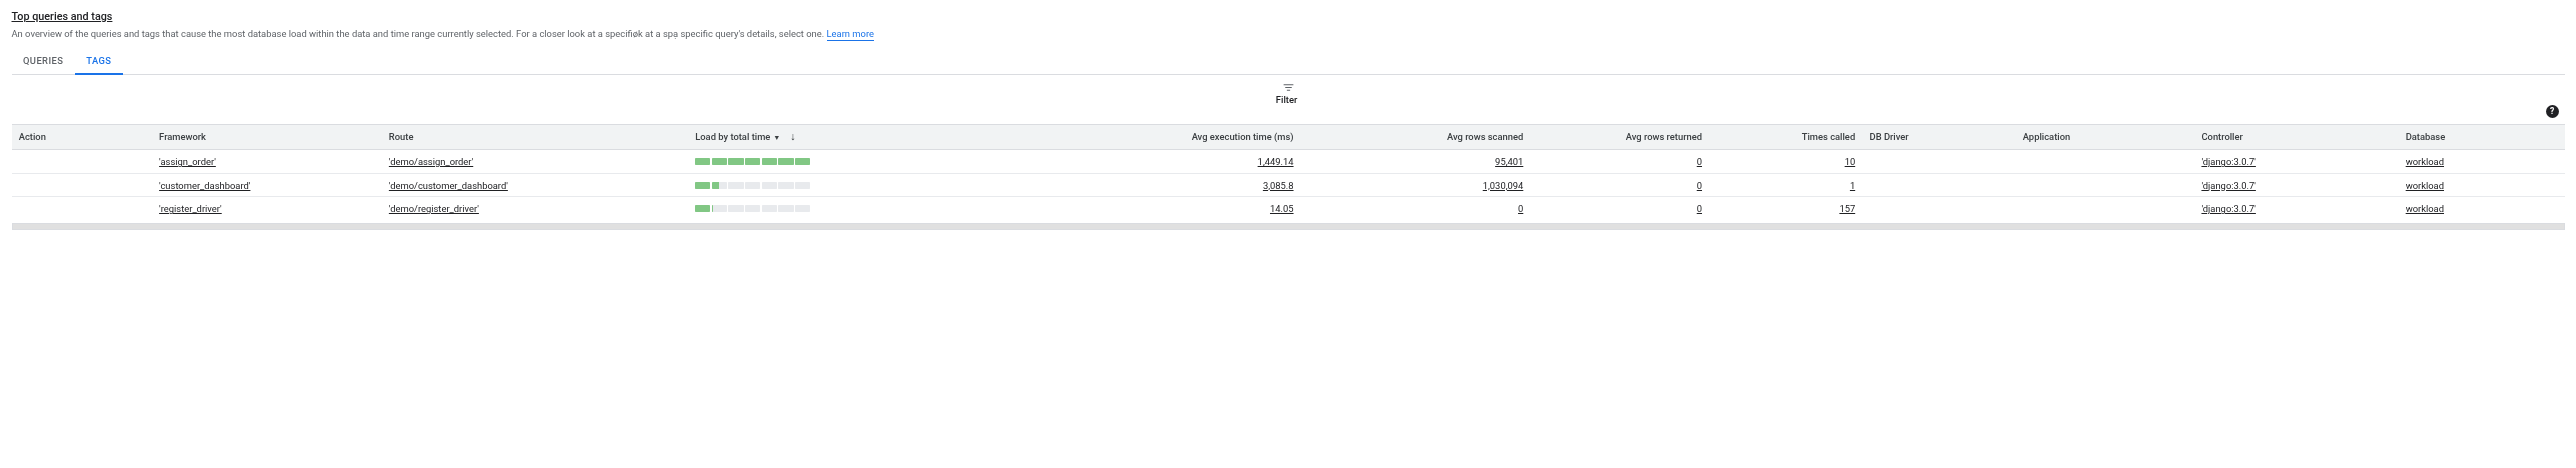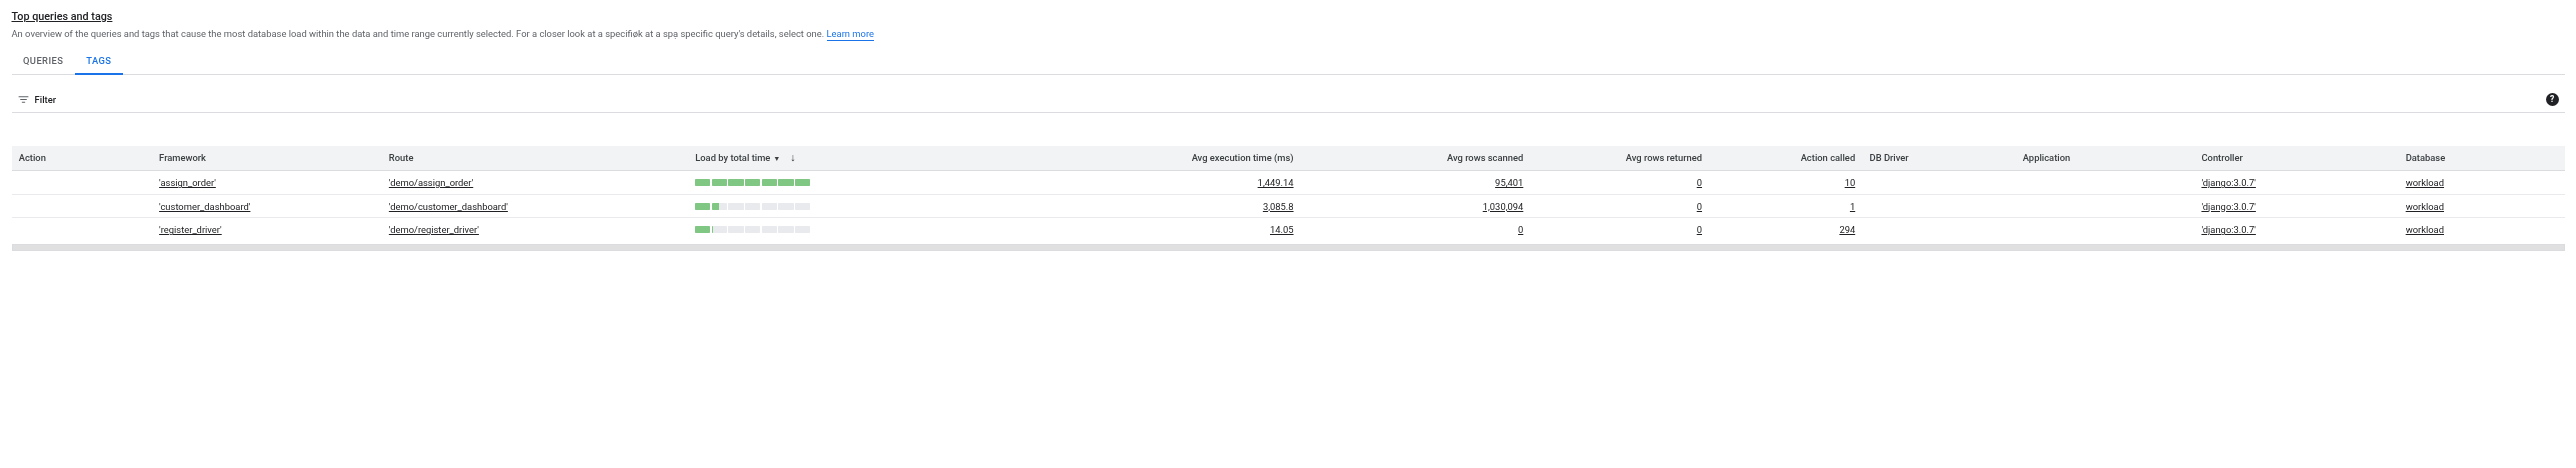--- a/index.html
+++ b/index.html
@@ -26,41 +26,42 @@
   }
   .learn-link {
     color: #1a73e8;
     text-decoration: none;
     border-bottom: 0.7px solid #1a73e8;
     padding-bottom: 0.7px;
   }
   .tabs {
     display: flex;
     border-bottom: 0.7px solid #dadce0;
-    margin-bottom: 12px;
+    margin-bottom: 0;
   }
   .tab {
     padding: 7.2px 11.5px;
     font-size: 9.4px;
     font-weight: 500;
     letter-spacing: 0.4px;
     color: #5f6368;
     cursor: pointer;
     border-bottom: 2.2px solid transparent;
     margin-bottom: -0.7px;
   }
   .tab.active {
     color: #1a73e8;
     border-bottom-color: #1a73e8;
   }
   .filter-bar {
     display: flex;
     align-items: center;
     padding: 5.8px 5.8px;
     border-bottom: 0.7px solid #dadce0;
+    flex-direction: column;
   }
   .filter-icon svg { display:block; }
   .filter-label {
     font-weight: 500;
     margin: 0 7.2px 0 4.3px;
     font-size: 9.4px;
   }
   .filter-input {
     border: none;
     outline: none;
@@ -78,21 +79,20 @@
     font-weight: 700;
     display: flex;
     align-items: center;
     justify-content: center;
     margin-left: auto;
   }
   table {
     width: 100%;
     border-collapse: collapse;
     table-layout: fixed;
-    margin-top: 33px;
   }
   thead tr {
     background: #f1f3f4;
   }
   th, td {
     text-align: left;
     padding: 5.8px 7.2px;
     font-size: 9.4px;
     white-space: nowrap;
     overflow: hidden;
@@ -192,21 +192,21 @@
     <tr>
       <th>Action</th>
       <th>Framework</th>
       <th>Route</th>
       <th>
         <span>Load by total time</span><span class="sort-caret">▼</span><span class="sort-arrow">↓</span>
       </th>
       <th class="num">Avg execution time (ms)</th>
       <th class="num">Avg rows scanned</th>
       <th class="num">Avg rows returned</th>
-      <th class="num">Action called</th>
+      <th class="num">Times called</th>
       <th>DB Driver</th>
       <th>Application</th>
       <th>Controller</th>
       <th>Database</th>
     </tr>
   </thead>
   <tbody id="tbody">
       <tr>
         <td></td>
         <td>'assign_order'</td>
@@ -266,21 +266,21 @@
             <div class="seg"></div>
             <div class="seg"></div>
             <div class="seg"></div>
             <div class="seg"></div>
             <div class="seg"></div>
           </div>
         </td>
         <td class="num">14.05</td>
         <td class="num">0</td>
         <td class="num">0</td>
-        <td class="num">294</td>
+        <td class="num">157</td>
         <td></td>
         <td></td>
         <td>'django:3.0.7'</td>
         <td>workload</td>
       </tr>
     </tbody>
 </table>
 
 <div class="footer-scroll"></div>
 

